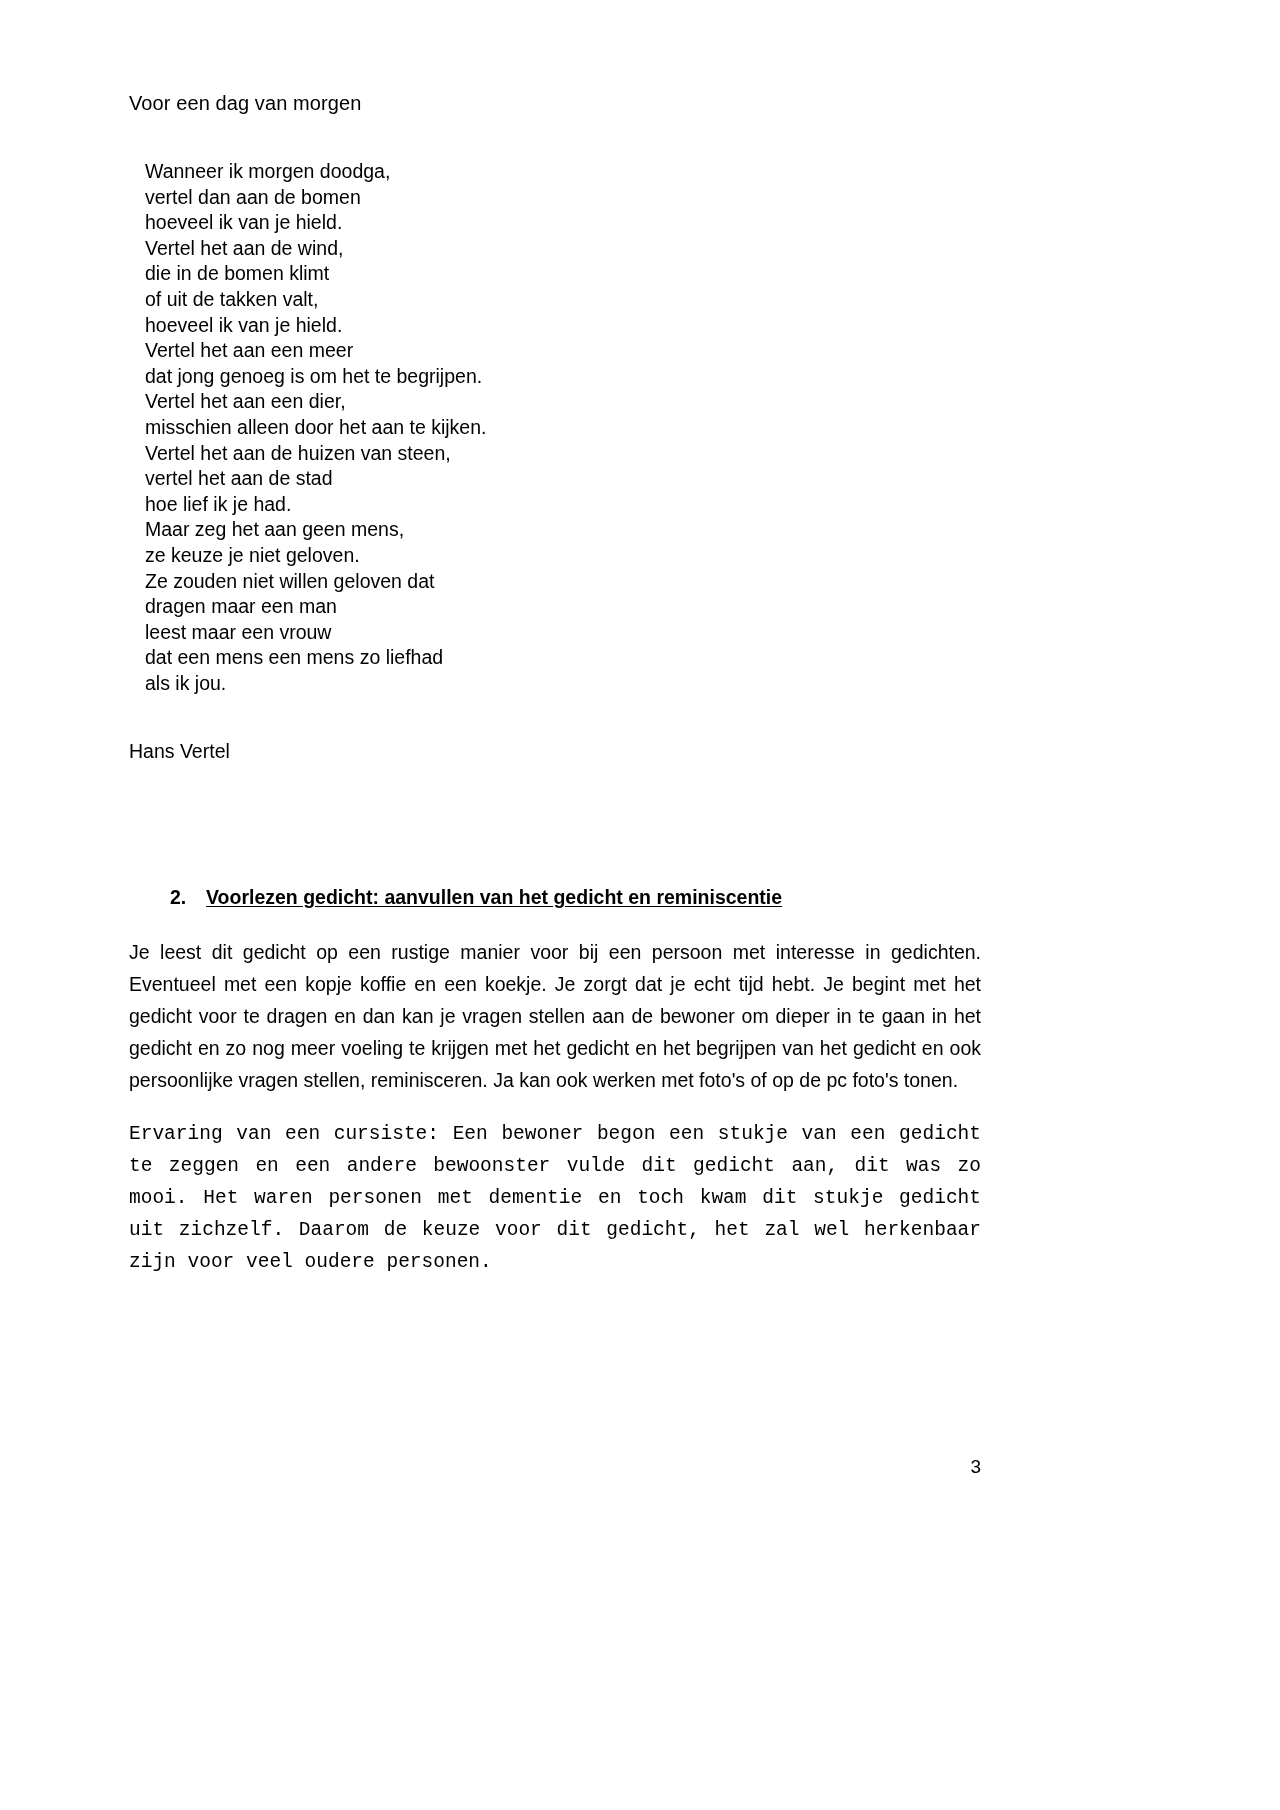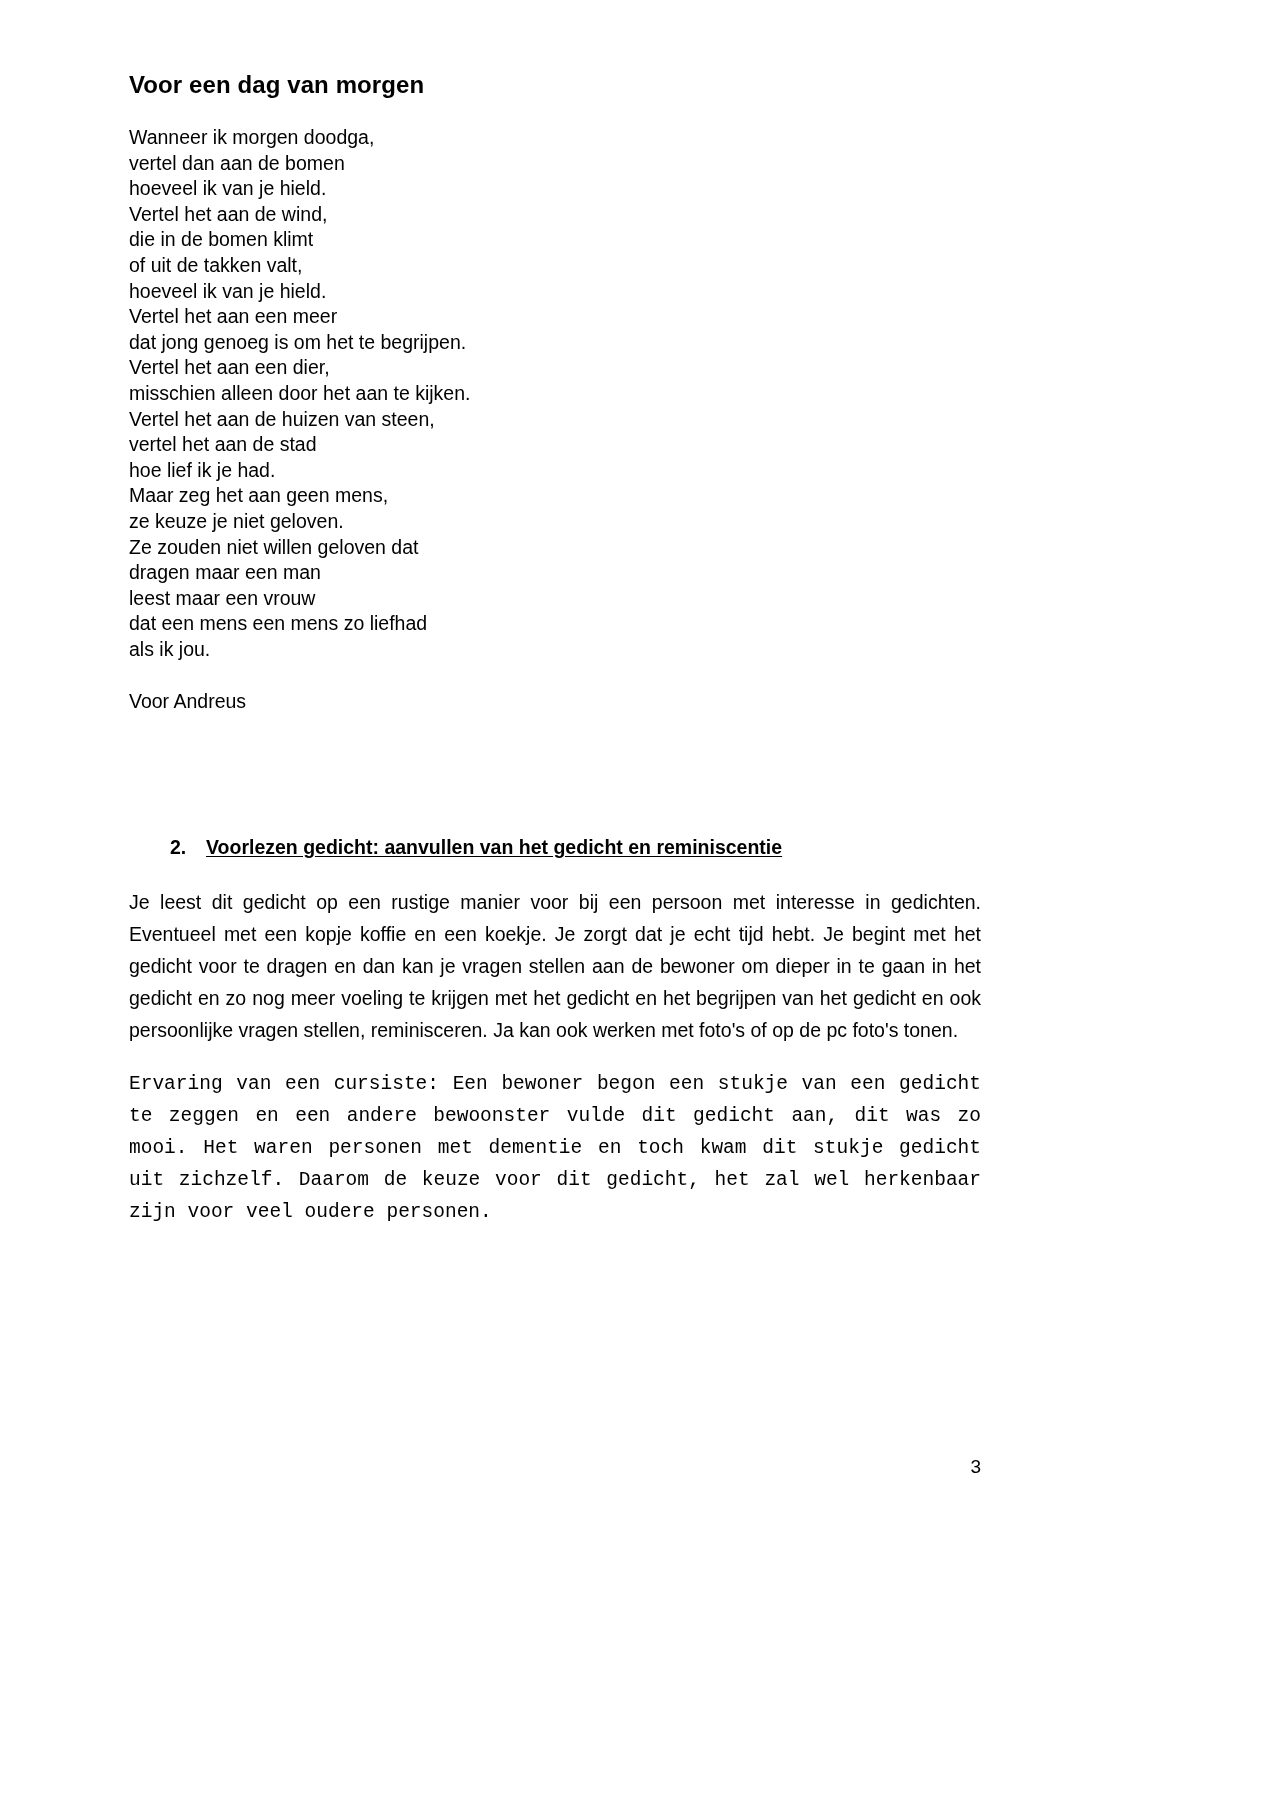--- a/index.html
+++ b/index.html
@@ -18,29 +18,29 @@
   }
   .content {
     position: absolute;
     left: 129px;
     top: 0;
     width: 852px;
   }
 
   
   .poem-title {
-    font-size: 24px;
-    font-weight: bold;
+    font-size: 20px;
+    font-weight: normal;
     line-height: 26px;
     margin: 0;
-    padding-top: 72px;
+    padding-top: 90px;
     letter-spacing: 0.1px;
   }
   .poem-body {
-    margin: 0;
+    margin: 16px;
     padding-top: 27px;
     font-size: 19.5px;
     line-height: 25.6px;
   }
   .poem-line {
     display: block;
     white-space: pre;
   }
   .poem-author {
     margin: 0;
@@ -118,21 +118,21 @@
       <span class="poem-line">hoe lief ik je had.</span>
       <span class="poem-line">Maar zeg het aan geen mens,</span>
       <span class="poem-line">ze keuze je niet geloven.</span>
       <span class="poem-line">Ze zouden niet willen geloven dat</span>
       <span class="poem-line">dragen maar een man</span>
       <span class="poem-line">leest maar een vrouw</span>
       <span class="poem-line">dat een mens een mens zo liefhad</span>
       <span class="poem-line">als ik jou.</span>
     </div>
 
-    <p class="poem-author">Voor Andreus</p>
+    <p class="poem-author">Hans Vertel</p>
 
     <h2 class="section-heading">
       <span class="section-number">2.</span>
       <span class="section-heading-text">Voorlezen gedicht: aanvullen van het gedicht en reminiscentie</span>
     </h2>
 
     <p class="body-para first">Je leest dit gedicht op een rustige manier voor bij een persoon met interesse in gedichten. Eventueel met een kopje koffie en een koekje. Je zorgt dat je echt tijd hebt. Je begint met het gedicht voor te dragen en dan kan je vragen stellen aan de bewoner om dieper in te gaan in het gedicht en zo nog meer voeling te krijgen met het gedicht en het begrijpen van het gedicht en ook persoonlijke vragen stellen, reminisceren. Ja kan ook werken met foto's of op de pc foto's tonen.</p>
 
     <p class="body-para second">Ervaring van een cursiste: Een bewoner begon een stukje van een gedicht te zeggen en een andere bewoonster vulde dit gedicht aan, dit was zo mooi. Het waren personen met dementie en toch kwam dit stukje gedicht uit zichzelf. Daarom de keuze voor dit gedicht, het zal wel herkenbaar zijn voor veel oudere personen.</p>
 

